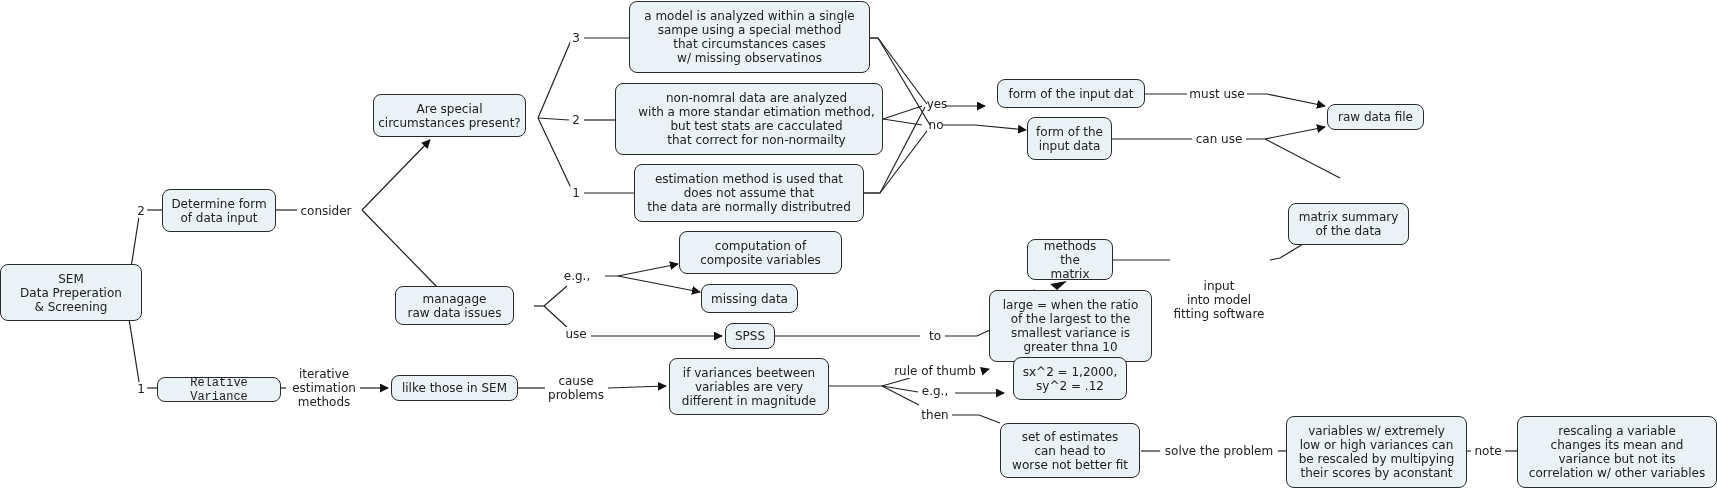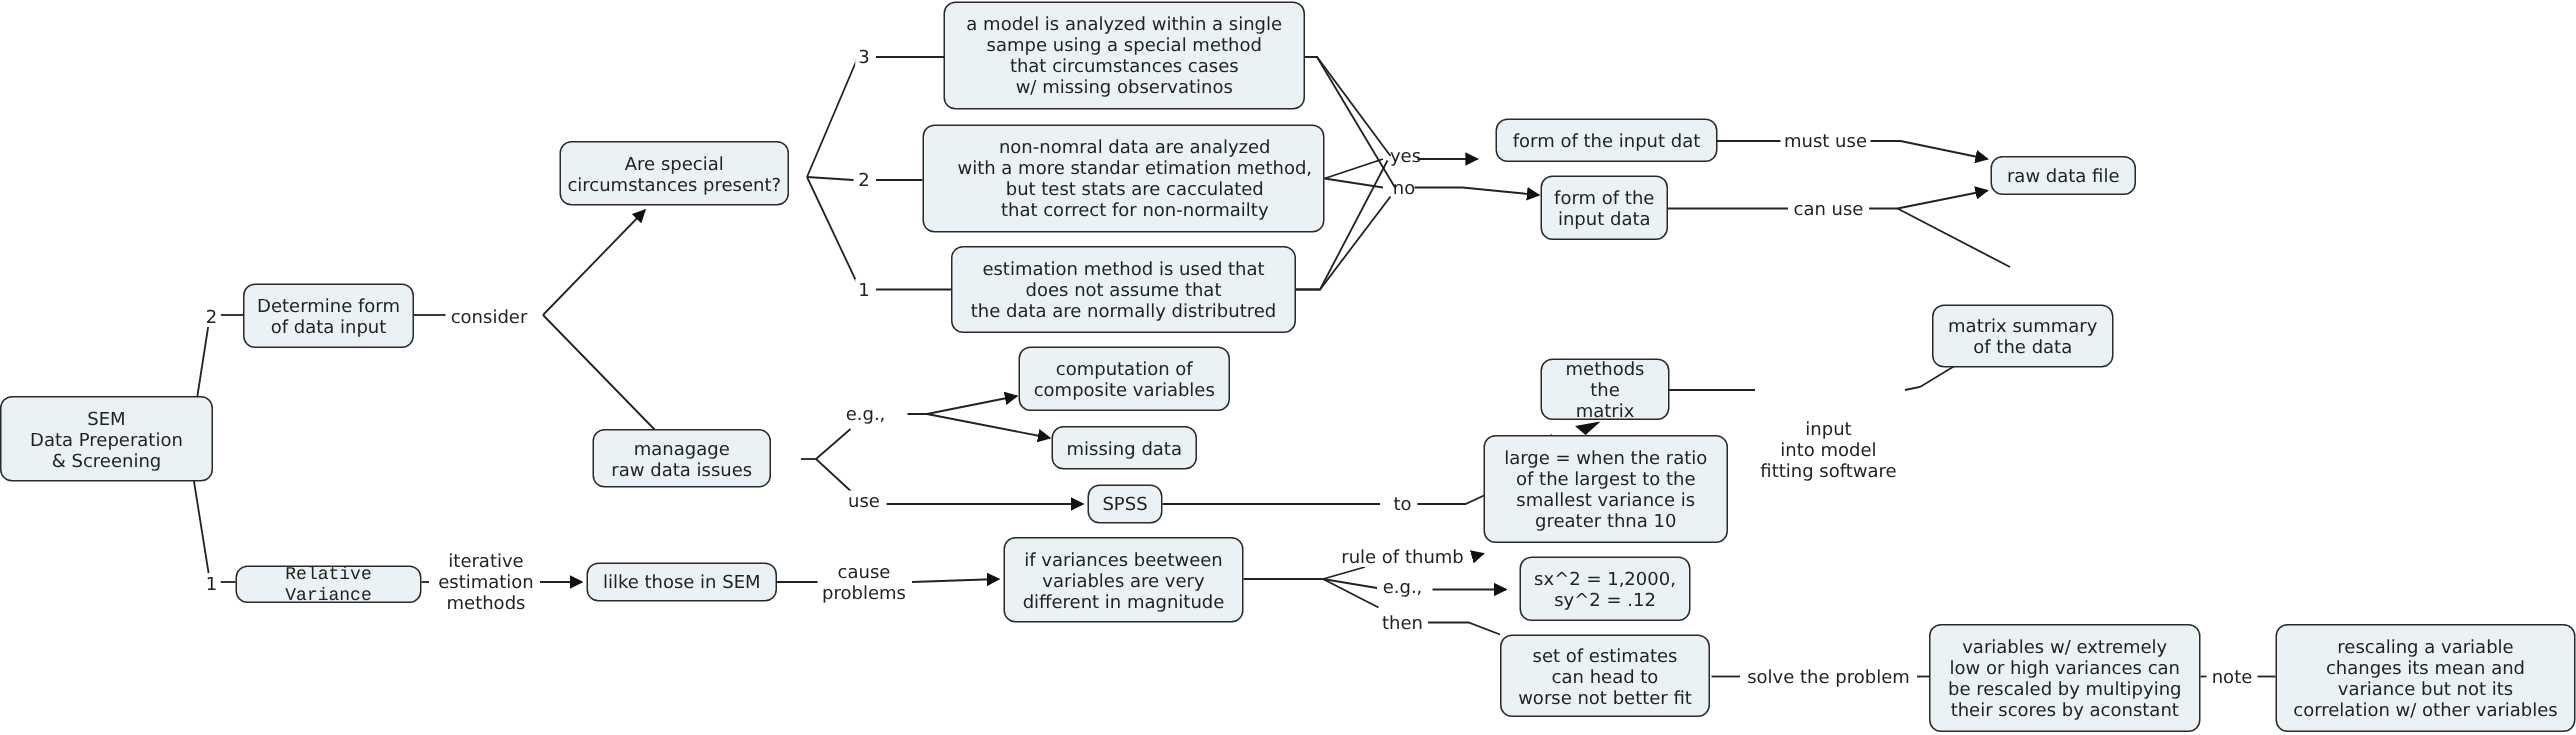--- a/index.html
+++ b/index.html
@@ -111,35 +111,35 @@
 that correct for non-normailty</div>
 <div class="node" style="left:634px;top:164px;width:230px;height:58px;">estimation method is used that
 does not assume that
 the data are normally distributred</div>
 <div class="node" style="left:997px;top:79px;width:148px;height:29px;">form of the input dat</div>
 <div class="node" style="left:1027px;top:117px;width:85px;height:43px;">form of the
 input data</div>
 <div class="node" style="left:1327px;top:104px;width:97px;height:26px;">raw data file</div>
 <div class="node" style="left:1288px;top:179px;width:121px;height:42px;margin-top:24px;">matrix summary
 of the data</div>
-<div class="node" style="left:679px;top:231px;width:141px;height:43px;">computation of
+<div class="node" style="left:679px;top:231px;width:163px;height:43px;">computation of
 composite variables</div>
 <div class="node" style="left:701px;top:284px;width:97px;height:29px;">missing data</div>
 <div class="node" style="left:725px;top:323px;width:50px;height:26px;">SPSS</div>
 <div class="node" style="left:1027px;top:239px;width:86px;height:41px;">methods the
 matrix</div>
 <div class="node" style="left:989px;top:290px;width:163px;height:72px;">large = when the ratio
 of the largest to the
 smallest variance is
 greater thna 10</div>
 <div class="node" style="left:391px;top:375px;width:127px;height:26px;">lilke those in SEM</div>
 <div class="node" style="left:669px;top:358px;width:160px;height:57px;">if variances beetween
 variables are very
 different in magnitude</div>
-<div class="node" style="left:1013px;top:371px;width:114px;height:43px;">sx^2 = 1,2000,
+<div class="node" style="left:1013px;top:357px;width:114px;height:43px;">sx^2 = 1,2000,
 sy^2 = .12</div>
 <div class="node" style="left:1000px;top:423px;width:140px;height:55px;">set of estimates
 can head to
 worse not better fit</div>
 <div class="node" style="left:1286px;top:416px;width:181px;height:72px;">variables w/ extremely
 low or high variances can
 be rescaled by multipying
 their scores by aconstant</div>
 <div class="node" style="left:1517px;top:416px;width:200px;height:72px;">rescaling a variable
 changes its mean and

